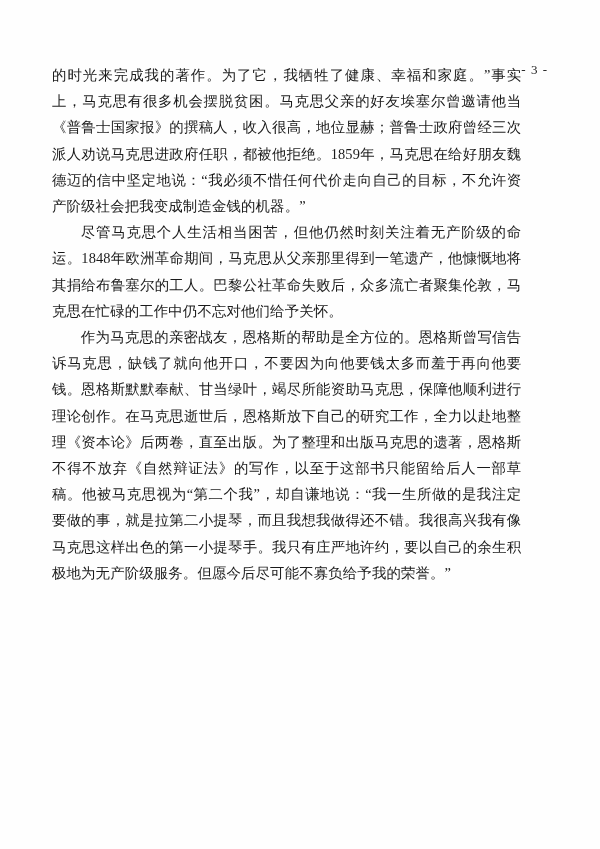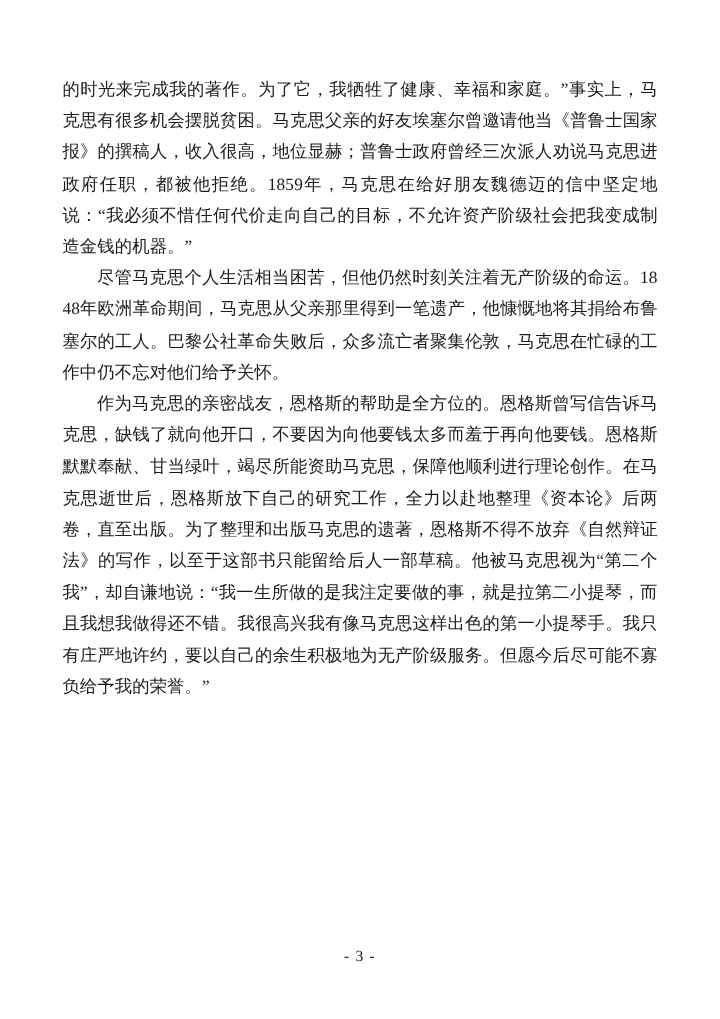--- a/index.html
+++ b/index.html
@@ -17,21 +17,21 @@
   }
   .page {
     position: absolute;
     top: 0; left: 0;
     width: 600px;
     height: 849px;
     background: #fefefe;
     box-sizing: border-box;
     padding: 62px 52px 0 52px;
     display: flex;
-    flex-direction: column;
+    flex-direction: row;
   }
   .body-text {
     flex: 1 1 auto;
   }
   .para {
     font-size: 14.4px;
     line-height: 26.2px;
     text-align: justify;
     text-justify: inter-ideograph;
     margin: 0;

